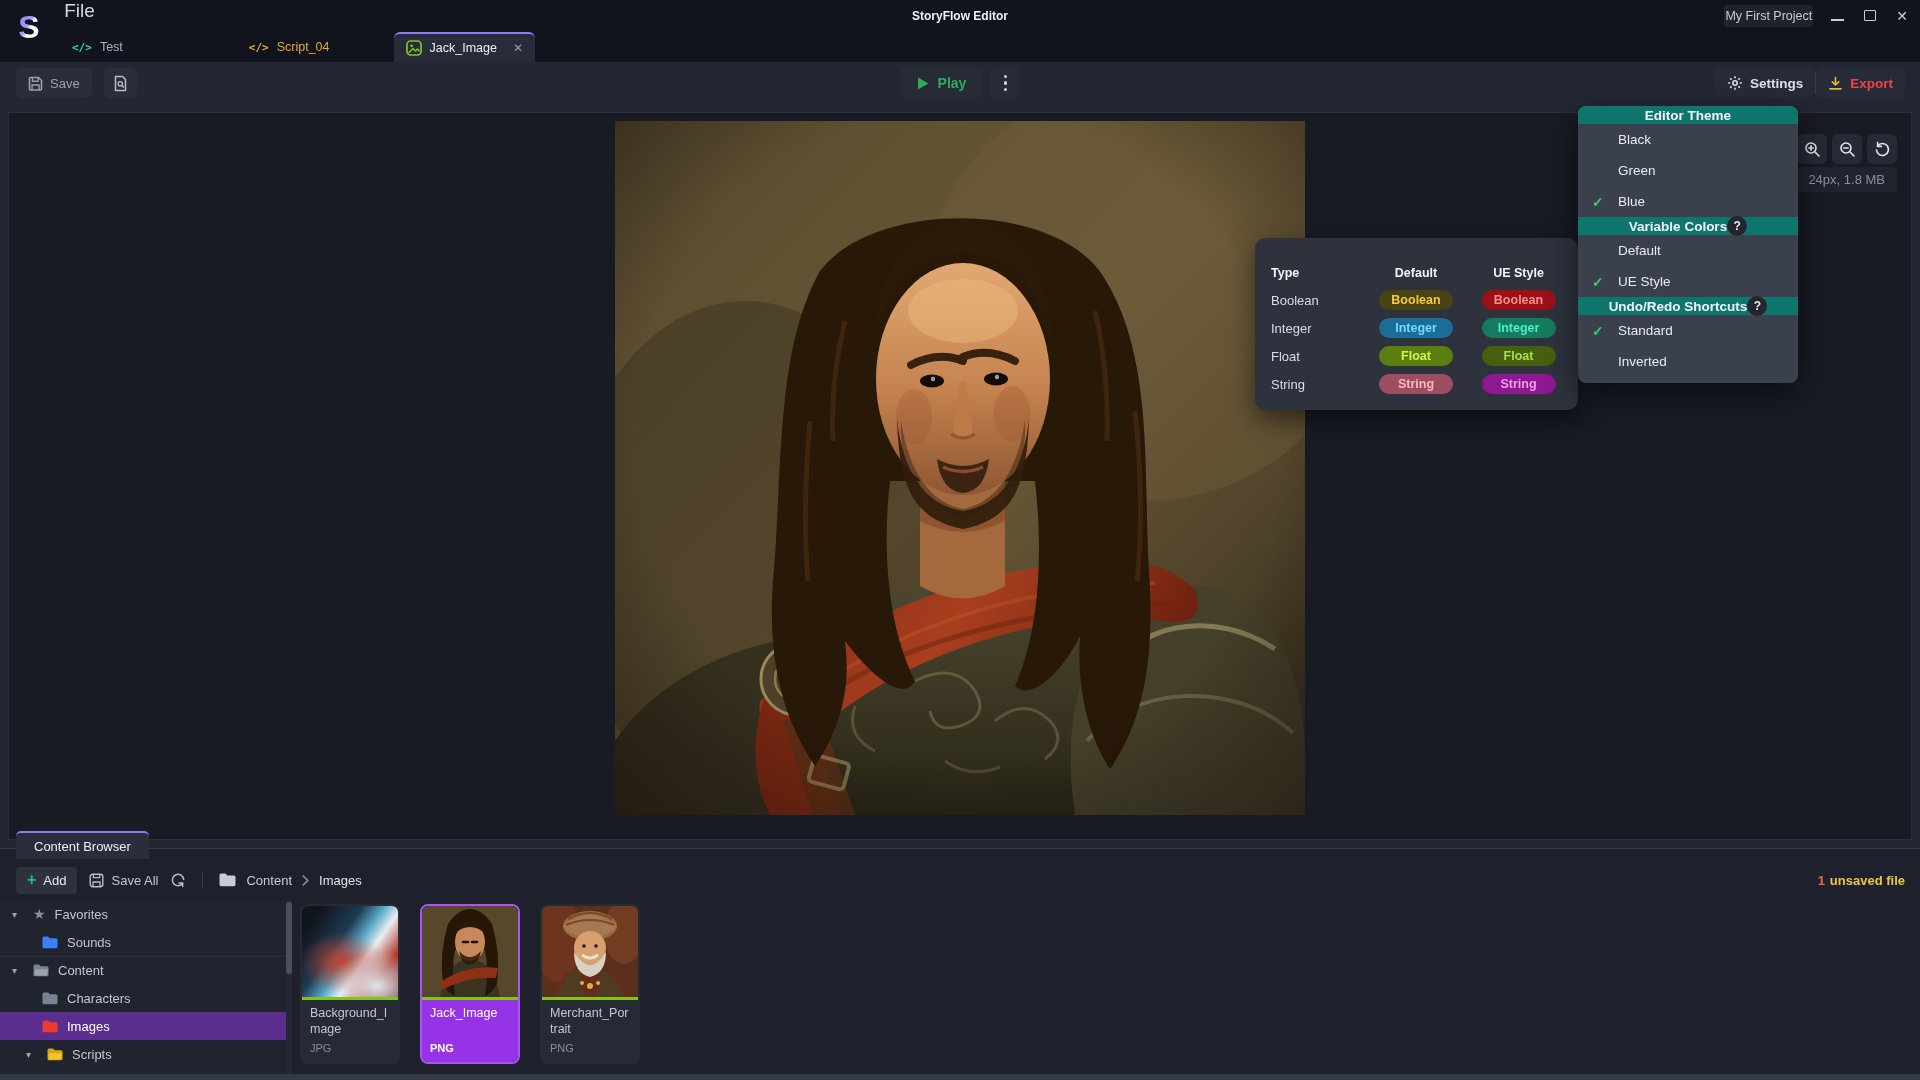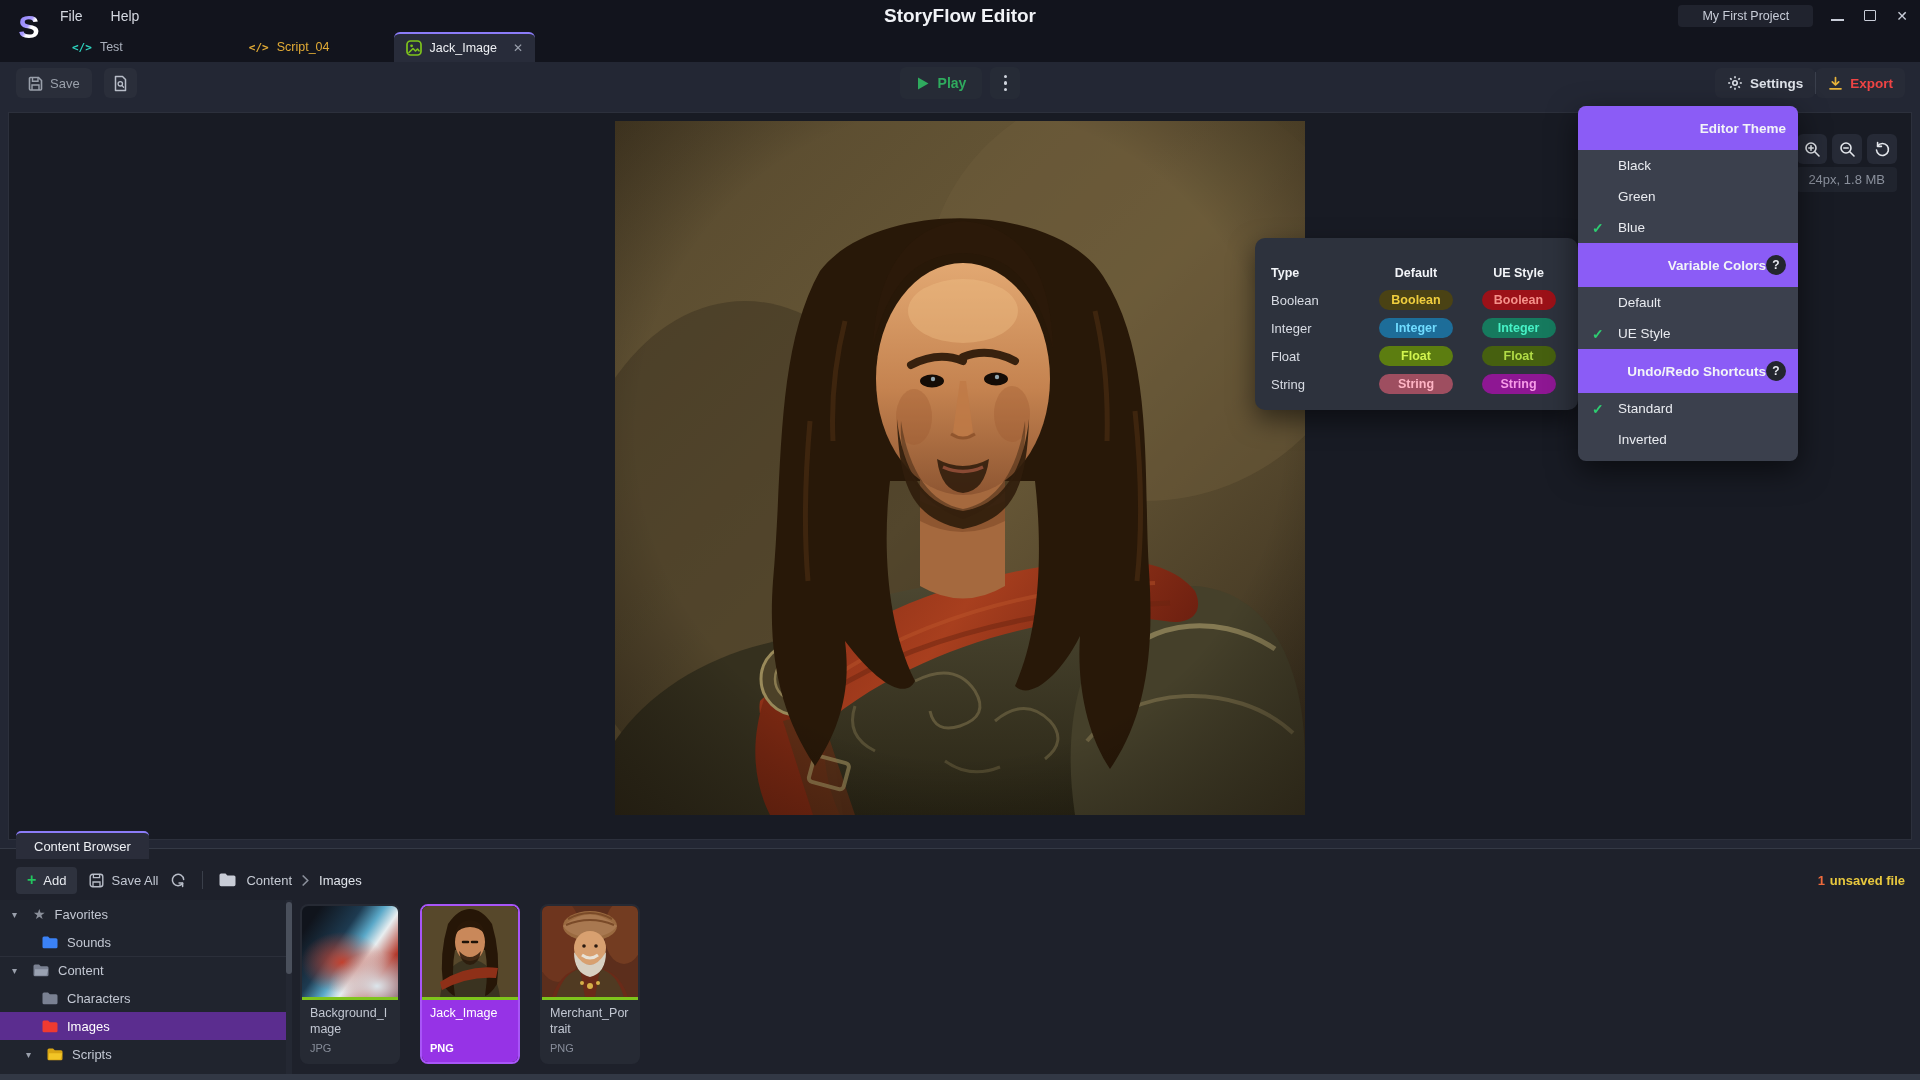--- a/index.html
+++ b/index.html
@@ -2,25 +2,25 @@
 <html><head>
 <meta charset="utf-8">
 <style>
   * { margin:0; padding:0; box-sizing:border-box; }
   html,body { width:1920px; height:1080px; background:#0e1016; font-family:"Liberation Sans", sans-serif; overflow:hidden; }
   .window { position:relative; width:1920px; height:1080px; background:#12141d; color:#d8dce4; }
 
   
   .titlebar { position:absolute; left:0; top:0; width:1920px; height:32px; background:#12141d; }
   .logo { position:absolute; left:10px; top:8px; width:38px; height:40px; z-index:5; }
-  .menus { position:absolute; left:60px; top:0; height:32px; display:flex; align-items:center; gap:28px; font-size:14px; color:#d4d8e0; }
+  .menus { position:absolute; left:60px; top:0; height:32px; display:flex; align-items:center; gap:28px; font-size:19px; color:#d4d8e0;flex-direction:column; }
   .menu-label { cursor:default; }
-  .app-title { position:absolute; left:0; right:0; top:0; height:32px; display:flex; align-items:center; justify-content:center; font-size:19px; font-weight:bold; color:#f0f2f6; pointer-events:none; }
+  .app-title { position:absolute; left:0; right:0; top:0; height:32px; display:flex; align-items:center; justify-content:center; font-size:12px; font-weight:bold; color:#f0f2f6; pointer-events:none; }
   .title-right { position:absolute; right:12px; top:0; height:32px; display:flex; align-items:center; gap:18px; }
-  .project-badge { background:#20232e; border-radius:4px; padding:4px 24px; font-size:12.5px; color:#c8cdd8; }
+  .project-badge { background:#20232e; border-radius:4px; padding:4px 1px; font-size:12.5px; color:#c8cdd8; }
   .win-btns { display:flex; align-items:center; gap:20px; }
   .win-min { width:13px; height:2px; background:#c8cdd8; display:inline-block; }
   .win-max { width:12px; height:11px; border:1.6px solid #c8cdd8; display:inline-block; border-radius:1px; }
   .win-close { font-size:14px; color:#c8cdd8; line-height:1; }
 
   
   .tabbar { position:absolute; left:0; top:32px; width:1920px; height:30px; background:#12141d; display:flex; align-items:flex-end; }
   .tab { display:flex; align-items:center; gap:8px; height:30px; padding:0 14px; font-size:12.5px; color:#aab0bc; }
   .tab-test { margin-left:58px; }
   .tab-script { margin-left:98px; color:#e2ab35; }
@@ -47,21 +47,21 @@
   
   .canvas-outer { position:absolute; left:0; top:104px; width:1920px; height:744px; background:#232734; }
   .canvas { position:absolute; left:8px; top:8px; right:8px; bottom:8px; background:#181b24; border:1px solid #2c303c; }
   .portrait-wrap { position:absolute; left:50%; top:8px; transform:translateX(-50%); width:690px; height:694px; }
   .zoom-controls { position:absolute; top:21px; right:14px; display:flex; gap:5px; }
   .zoom-btn { width:30px; height:30px; background:#262a36; border-radius:6px; display:flex; align-items:center; justify-content:center; }
   .image-info { position:absolute; top:54px; right:14px; background:#20242e; border-radius:4px; padding:5px 12px; font-size:13px; color:#8a909c; }
 
   
   .dropdown { position:absolute; left:1578px; top:106px; width:220px; background:#3b404d; border-radius:8px; box-shadow:0 10px 30px rgba(0,0,0,.55); z-index:30; overflow:hidden; padding-bottom:6px; }
-  .dd-header { height:44px; background:#8b5cf6; display:flex; align-items:center; justify-content:flex-end; padding:0 12px; font-size:13.5px; font-weight:bold; color:#f2f4f8; }
+  .dd-header { height:18px; background:#0f766e; display:flex; align-items:center; justify-content:center; padding:0 12px; font-size:13.5px; font-weight:bold; color:#f2f4f8; }
   .dd-item { height:31px; display:flex; align-items:center; padding-left:14px; font-size:13.5px; color:#e9ebf0; }
   .dd-check { width:26px; color:#2ecc71; font-weight:bold; font-size:14px; }
   .help-circle { width:20px; height:20px; border-radius:50%; background:#23262e; color:#e8eaf0; font-size:12px; font-weight:bold; display:flex; align-items:center; justify-content:center; }
 
   
   .tooltip { position:absolute; left:1255px; top:238px; width:323px; background:#2d323d; border-radius:10px; box-shadow:0 10px 26px rgba(0,0,0,.5); z-index:29; padding:14px 16px 16px; }
   .tt-text { font-size:13.5px; line-height:1.45; color:#e8eaf0; }
   .tt-table { margin-top:14px; }
   .tt-head, .tt-row { display:grid; grid-template-columns:86px 118px 87px; align-items:center; }
   .tt-head { font-size:12.5px; font-weight:bold; color:#f2f4f8; margin-bottom:10px; }

